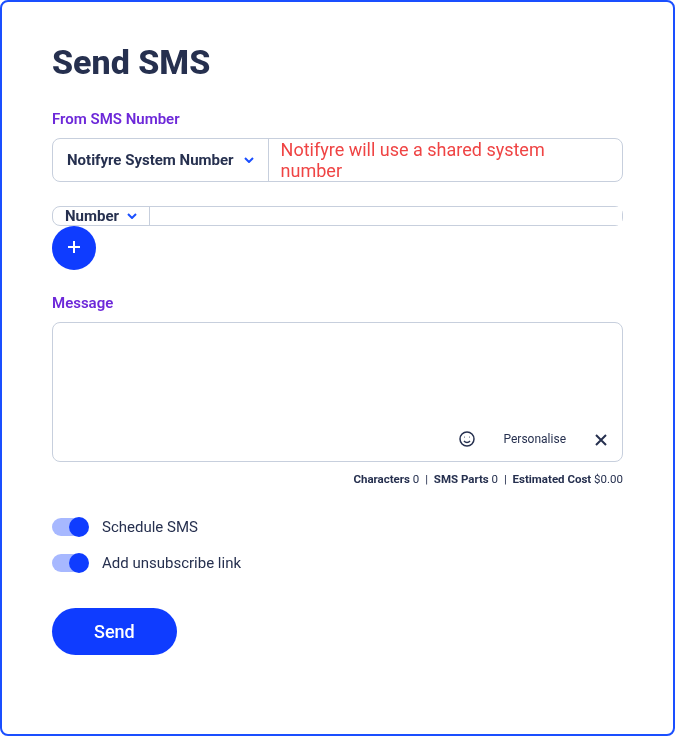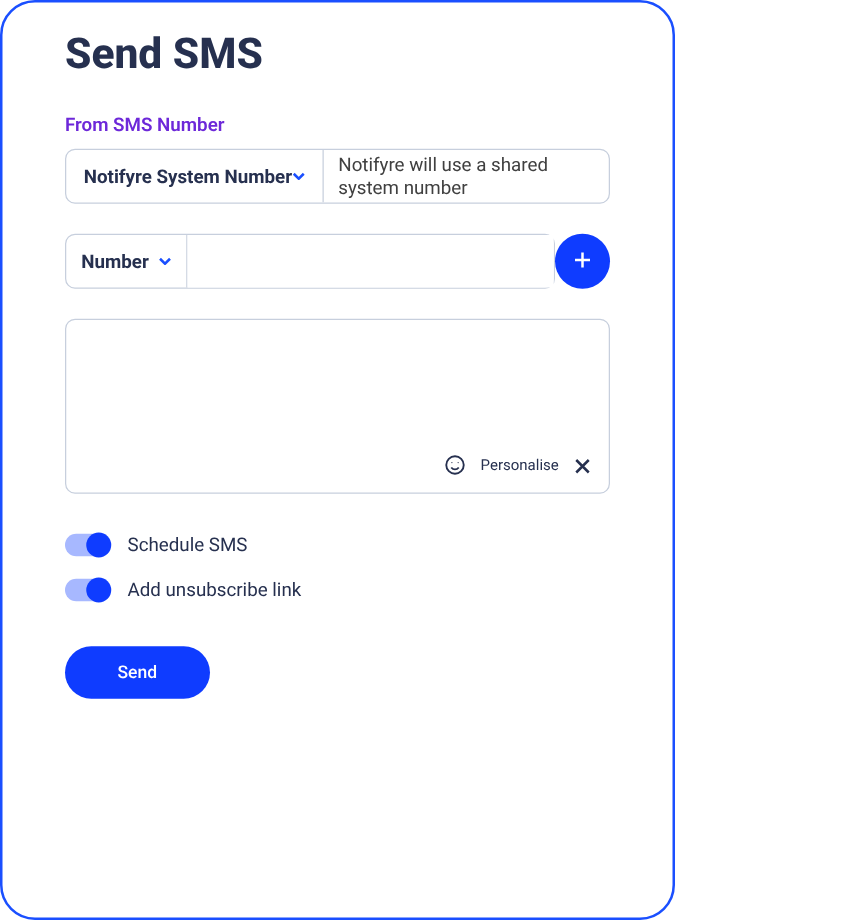--- a/index.html
+++ b/index.html
@@ -9,25 +9,25 @@
     }
     
     body {
       font-family: -apple-system, BlinkMacSystemFont, "Segoe UI", Roboto, Helvetica, Arial, sans-serif;
       background: #fff;
       width: 675px;
       height: 736px;
     }
     
     .container {
-      width: 540px;
+      width: 675px;
       height: 736px;
       border: 2px solid #1a4fff;
-      border-radius: 28px;
-      padding: 21px 50px;
+      border-radius: 8px;
+      padding: 40px 50px;
       background: #fff;
     }
     
     .page-title {
       font-size: 34px;
       font-weight: 800;
       color: #26304f;
       margin-bottom: 28px;
     }
     
@@ -51,21 +51,21 @@
       height: 44px;
       align-items: stretch;
     }
     
     .from-select {
       display: flex;
       align-items: center;
       padding: 0 14px;
       border-right: 1px solid #c7cfdd;
       cursor: pointer;
-      gap: 0;
+      gap: 10px;
     }
     
     .from-select-label {
       font-size: 15px;
       font-weight: 700;
       color: #26304f;
     }
     
     .chevron-down {
       width: 10px;
@@ -81,27 +81,28 @@
       stroke: #1a4fff;
       stroke-width: 2;
       fill: none;
     }
     
     .from-info {
       flex: 1;
       display: flex;
       align-items: center;
       padding: 0 12px;
-      font-size: 15px;
-      color: #404040;
+      font-size: 18px;
+      color: #ef4444;
     }
     
     .to-row {
       display: flex;
       align-items: stretch;
+      flex-direction: column;
     }
     
     .to-input-wrap {
       flex: 1;
       display: flex;
       border: 1px solid #c7cfdd;
       border-radius: 8px;
       height: 44px;
       align-items: stretch;
     }
@@ -165,21 +166,21 @@
       resize: none;
       font-size: 15px;
       font-family: inherit;
       width: 100%;
     }
     
     .message-toolbar {
       display: flex;
       align-items: center;
       justify-content: flex-end;
-      gap: 12px;
+      gap: 28px;
       padding-top: 6px;
     }
     
     .emoji-icon {
       width: 16px;
       height: 16px;
       cursor: pointer;
     }
     
     .emoji-icon svg {
@@ -263,21 +264,21 @@
       color: #26304f;
     }
     
     .send-button {
       margin-top: 18px;
       background: #0f3cff;
       color: #fff;
       border: none;
       border-radius: 26px;
       padding: 13px 42px;
-      font-size: 14px;
+      font-size: 18px;
       font-weight: 500;
       cursor: pointer;
       font-family: inherit;
     }
   </style>
 </head>
 <body>
 
 <div class="container">
   <h1 class="page-title">Send SMS</h1>
@@ -314,39 +315,50 @@
         <span>
           <svg viewBox="0 0 16 16">
               <path d="M8 2V14M2 8H14"></path>
             </svg>
         </span>
       </button>
     </div>
   </div>
   
   <div class="field-group">
+    <label class="field-label">Message</label>
     <div class="message-box">
       <textarea class="message-textarea" style=""></textarea>
       <div class="message-toolbar">
         <span class="emoji-icon">
           <svg viewBox="0 0 16 16">
             <circle cx="8" cy="8" r="7"></circle>
             <circle cx="5.5" cy="6" r="0.5" fill="#26304f" stroke="none"></circle>
             <circle cx="10.5" cy="6" r="0.5" fill="#26304f" stroke="none"></circle>
             <path d="M5 10c1 1.2 2 1.5 3 1.5s2-.3 3-1.5"></path>
           </svg>
         </span>
         <button class="personalise-btn">Personalise</button>
         <span class="close-icon">
           <svg viewBox="0 0 14 14">
               <path d="M2 2L12 12M12 2L2 12"></path>
             </svg>
         </span>
       </div>
     </div>
+    <div class="stats-row">
+      <span class="stats-label">Characters</span>
+      <span>0</span>
+      <span class="stats-sep">|</span>
+      <span class="stats-label">SMS Parts</span>
+      <span>0</span>
+      <span class="stats-sep">|</span>
+      <span class="stats-label">Estimated Cost</span>
+      <span>$0.00</span>
+    </div>
   </div>
   
   <div class="toggles">
     <div class="toggle-row">
       <div class="toggle"></div>
       <span class="toggle-label">Schedule SMS</span>
     </div>
     <div class="toggle-row">
       <div class="toggle"></div>
       <span class="toggle-label">Add unsubscribe link</span>

